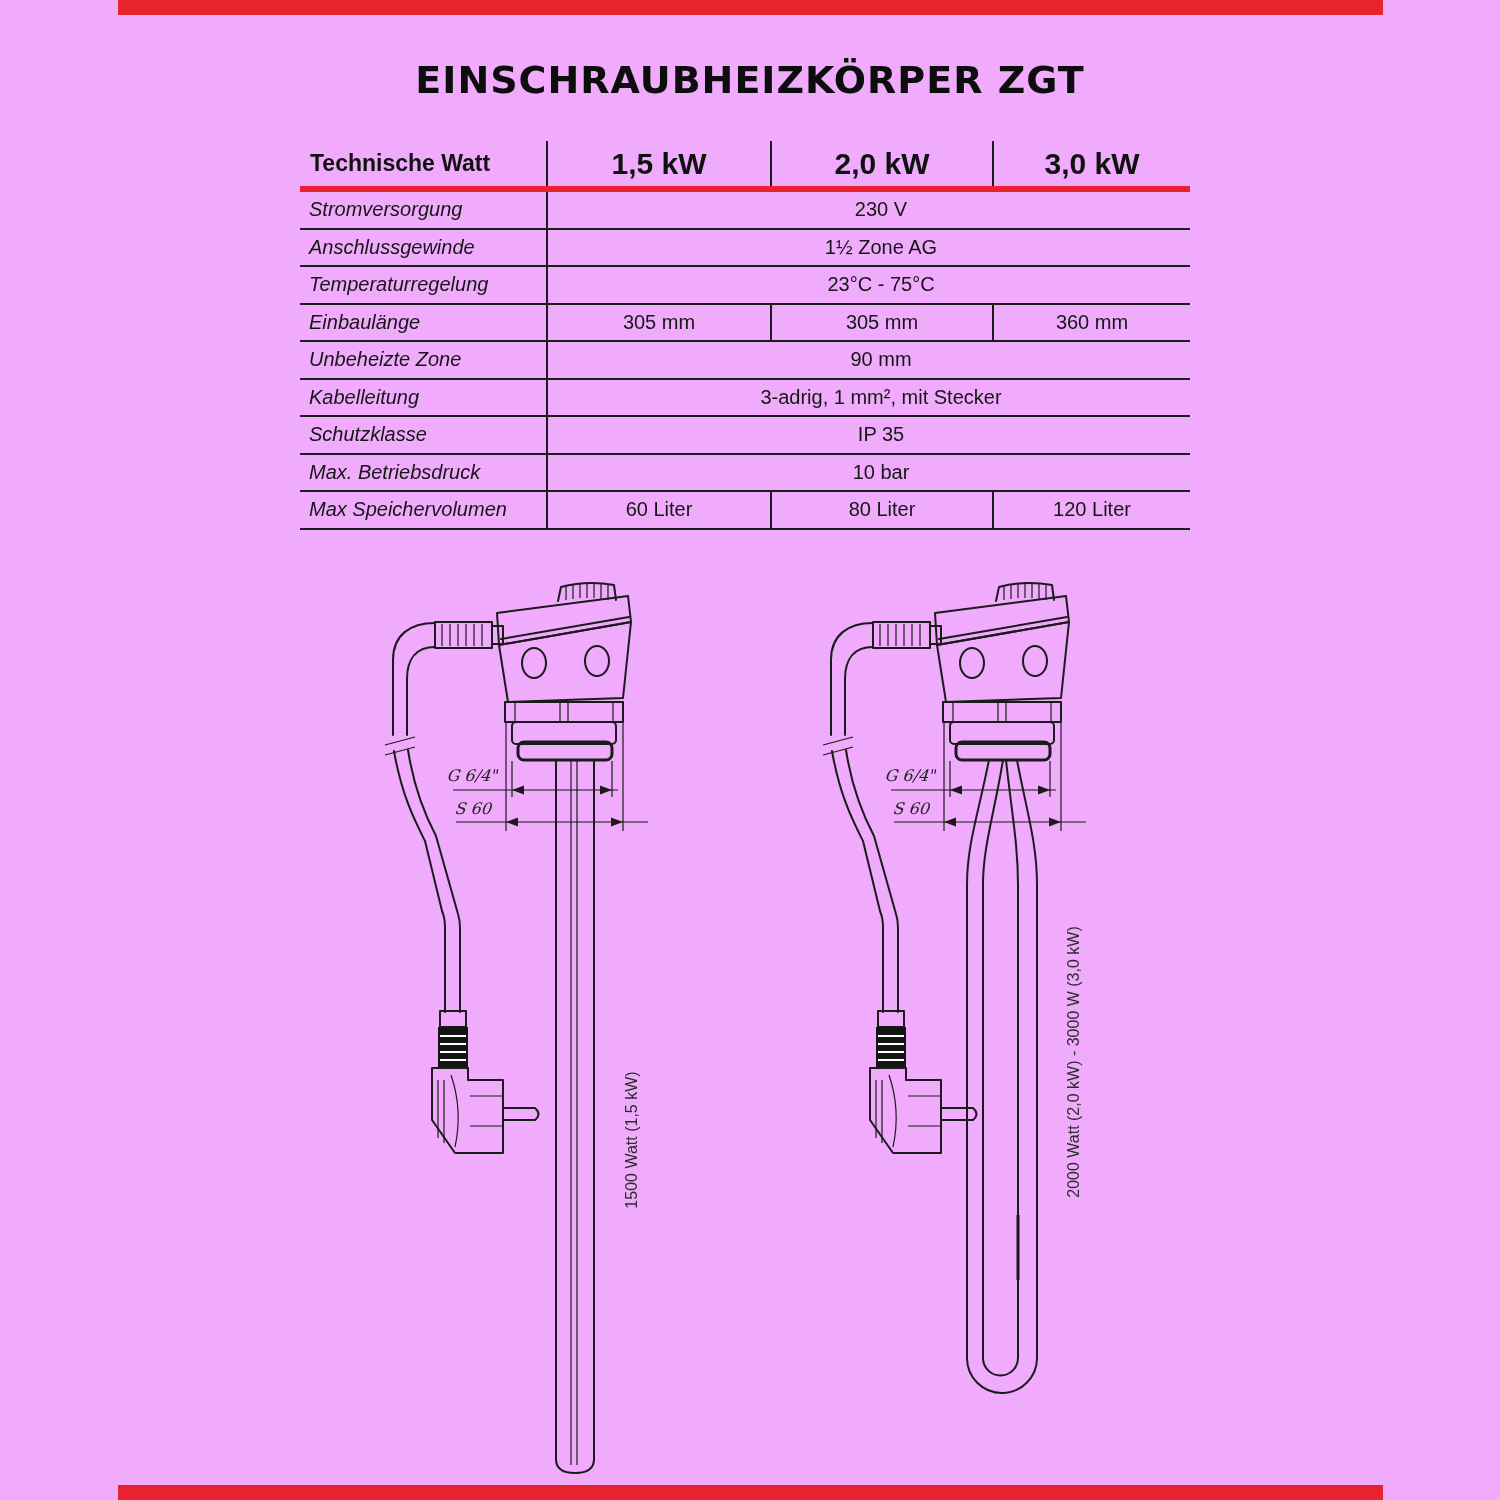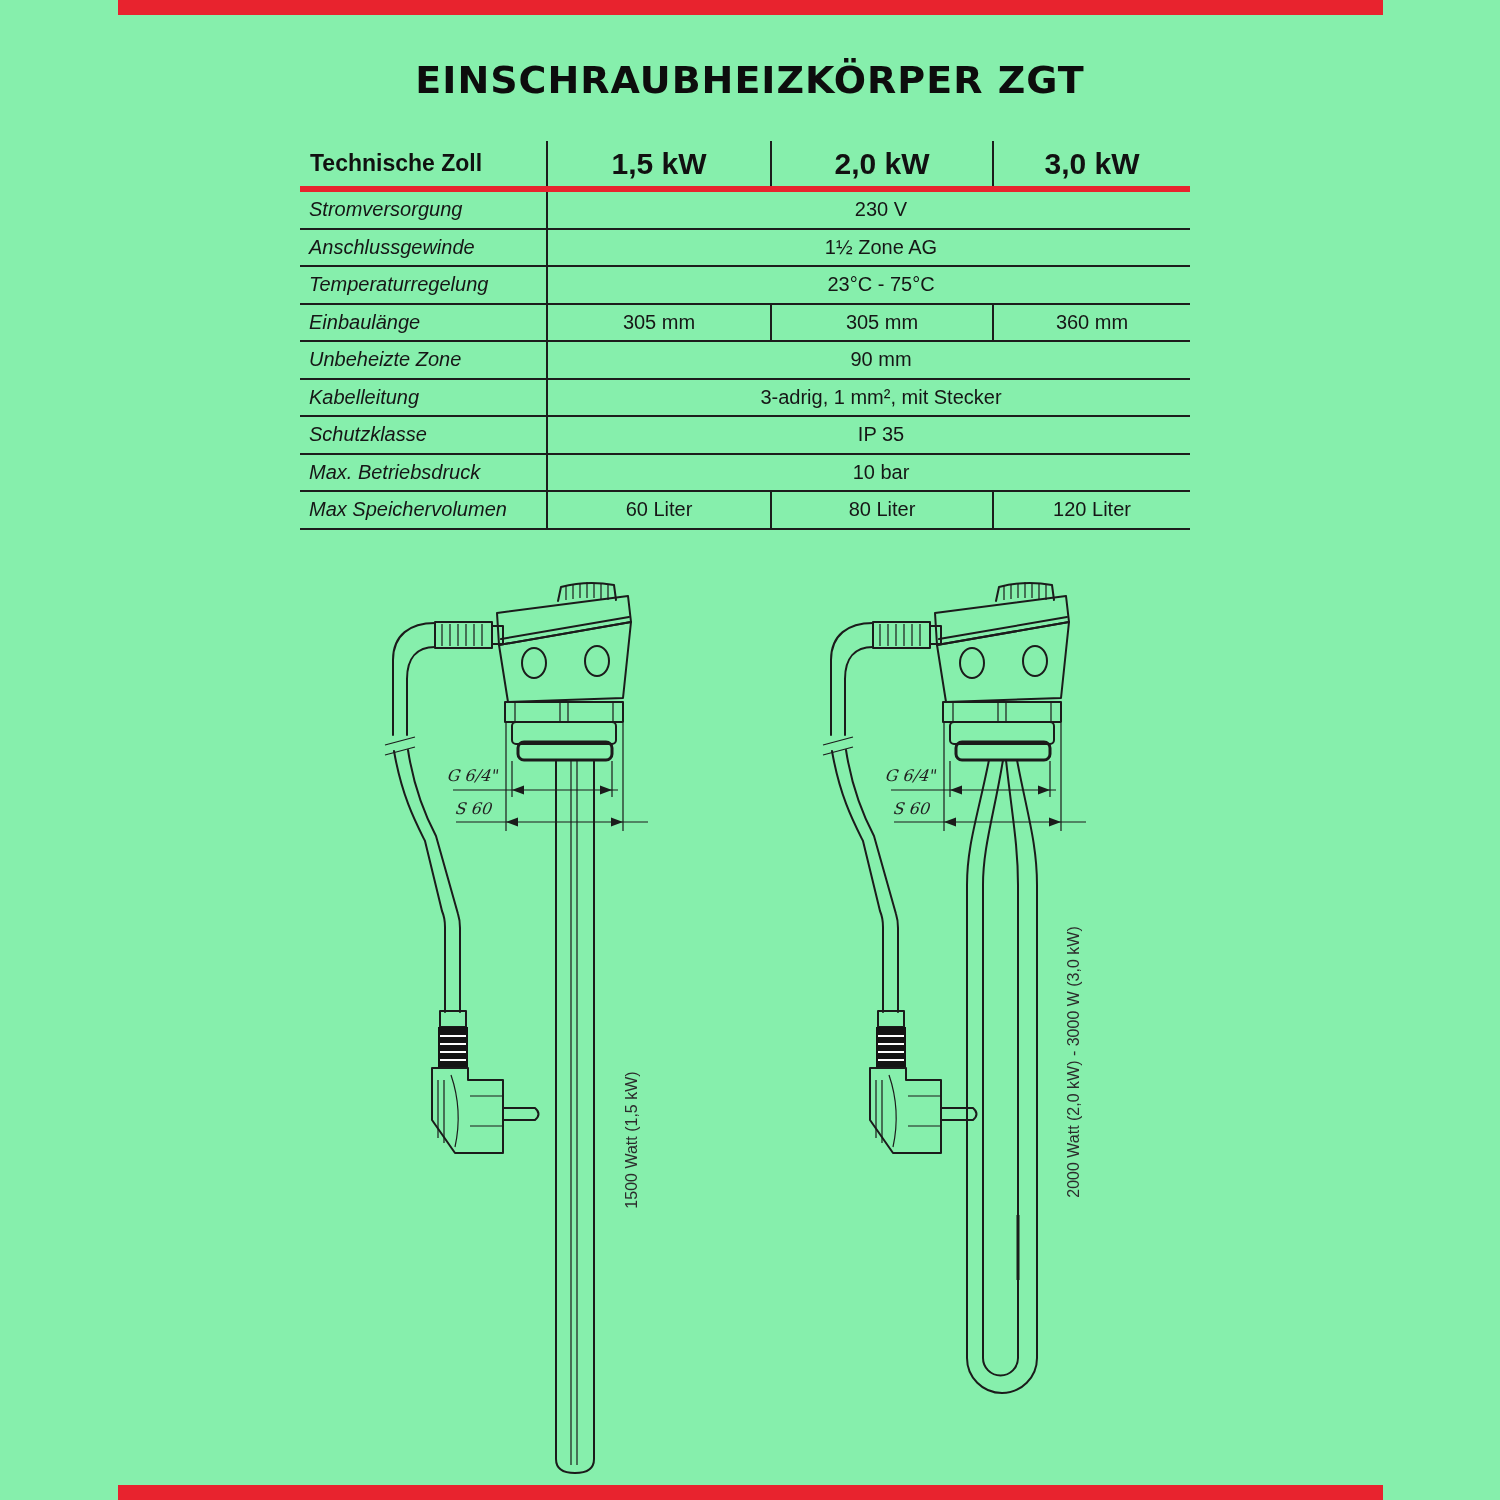--- a/index.html
+++ b/index.html
@@ -1,17 +1,17 @@
 <!DOCTYPE html>
 <html><head>
 <meta charset="utf-8">
 <style>
   html,body{margin:0;padding:0;background:#ffffff;}
   .page{
-    position:relative;width:1500px;height:1500px;background:#86efac;overflow:hidden;
+    position:relative;width:1500px;height:1500px;background:#f0abfc;overflow:hidden;
     font-family:"Liberation Sans","DejaVu Sans",sans-serif;color:#161616;
   }
   .redbar{position:absolute;left:118px;width:1265px;height:15px;background:#e8232e;}
   .redbar.top{top:0;}
   .redbar.bottom{top:1485px;}
   .title{
     position:absolute;left:0;top:58px;width:100%;text-align:center;
     font-size:38px;font-weight:800;letter-spacing:1px;color:#0d0d0d;
     font-family:"DejaVu Sans","Liberation Sans",sans-serif;
   }
@@ -60,21 +60,21 @@
 <body>
 
 <div class="page">
 
   <div class="redbar top" style="background: rgb(232, 35, 46);"></div>
   <div class="redbar bottom" style="background: rgb(232, 35, 46);"></div>
 
   <div class="title">EINSCHRAUBHEIZKÖRPER ZGT</div>
 
   <div class="thead">
-    <div class="hc first">Technische Zoll</div>
+    <div class="hc first">Technische Watt</div>
     <div class="hc">1,5 kW</div>
     <div class="hc">2,0 kW</div>
     <div class="hc">3,0 kW</div>
   </div>
   <div class="redrule" style="background: rgb(232, 35, 46);"></div>
 
   <div class="tbody">
       <div class="trow">
         <div class="tcell label">Stromversorgung</div>
         <div class="tcell value span3">230 V</div>

